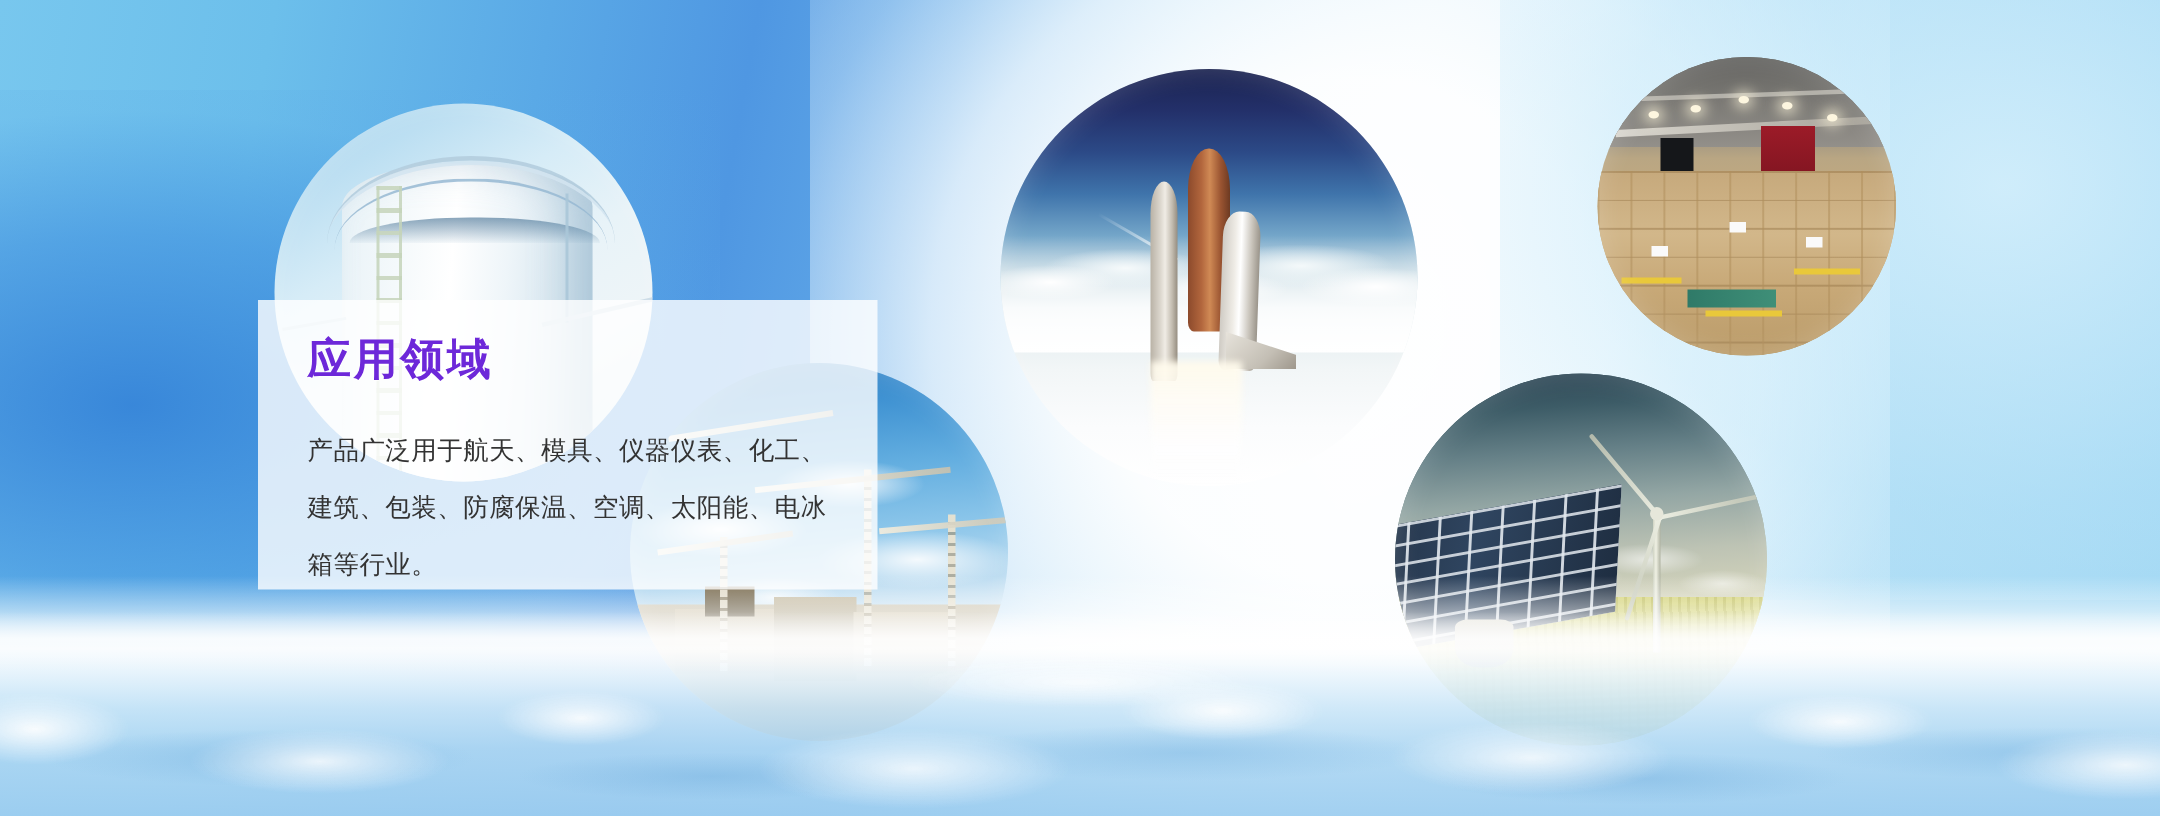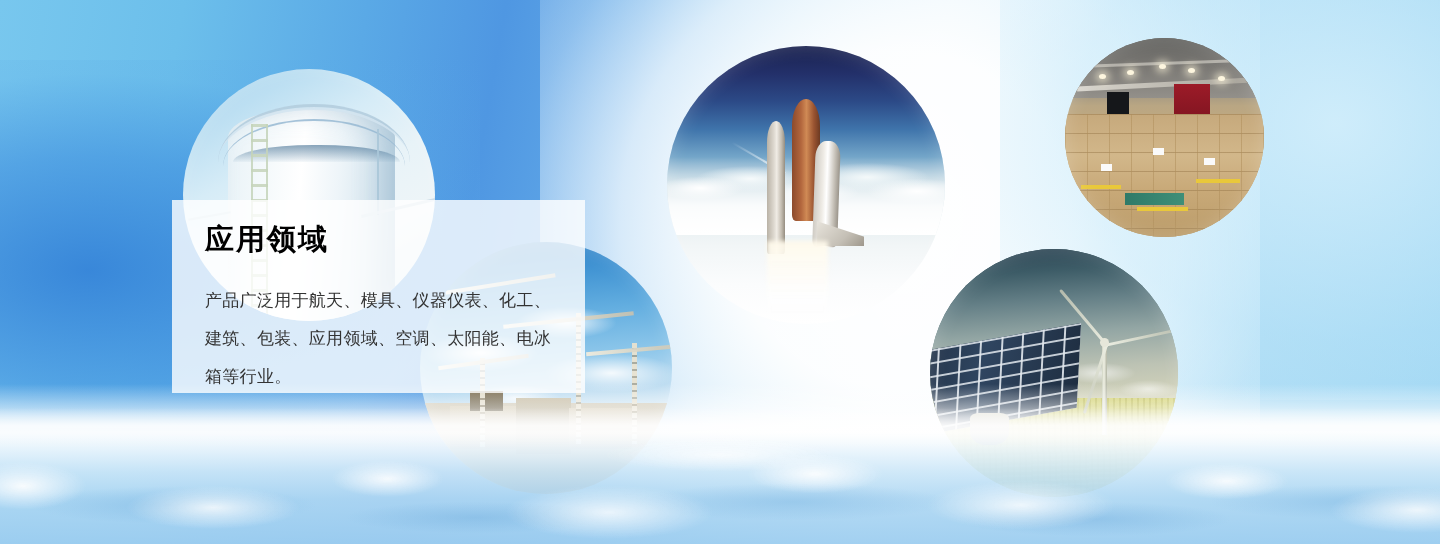--- a/index.html
+++ b/index.html
@@ -500,21 +500,21 @@
     height: 193px;
     background: rgba(255,255,255,0.80);
   }
   .panel-heading {
     position: absolute;
     left: 33px;
     top: 20px;
     font-size: 29px;
     font-weight: 700;
     letter-spacing: 2px;
-    color: #000000;
+    color: #6d28d9;
     text-shadow: 0 1px 0 rgba(255,255,255,0.75);
     white-space: nowrap;
   }
   .panel-body {
     position: absolute;
     left: 33px;
     top: 82px;
     width: 355px;
     font-size: 17px;
     line-height: 38px;
@@ -613,16 +613,16 @@
     <div class="en-hub"></div>
   </div>
 
   <div class="cloudband"></div>
   <div class="cloudstreak"></div>
   <div class="cloudshadow"></div>
   <div class="cloudpuffs"></div>
 
   <div class="text-panel">
     <div class="panel-heading">应用领域</div>
-    <div class="panel-body">产品广泛用于航天、模具、仪器仪表、化工、建筑、包装、应用领域、空调、太阳能、电冰箱等行业。</div>
+    <div class="panel-body">产品广泛用于航天、模具、仪器仪表、化工、建筑、包装、防腐保温、空调、太阳能、电冰箱等行业。</div>
   </div>
 
 </div>
 
 </body></html>

